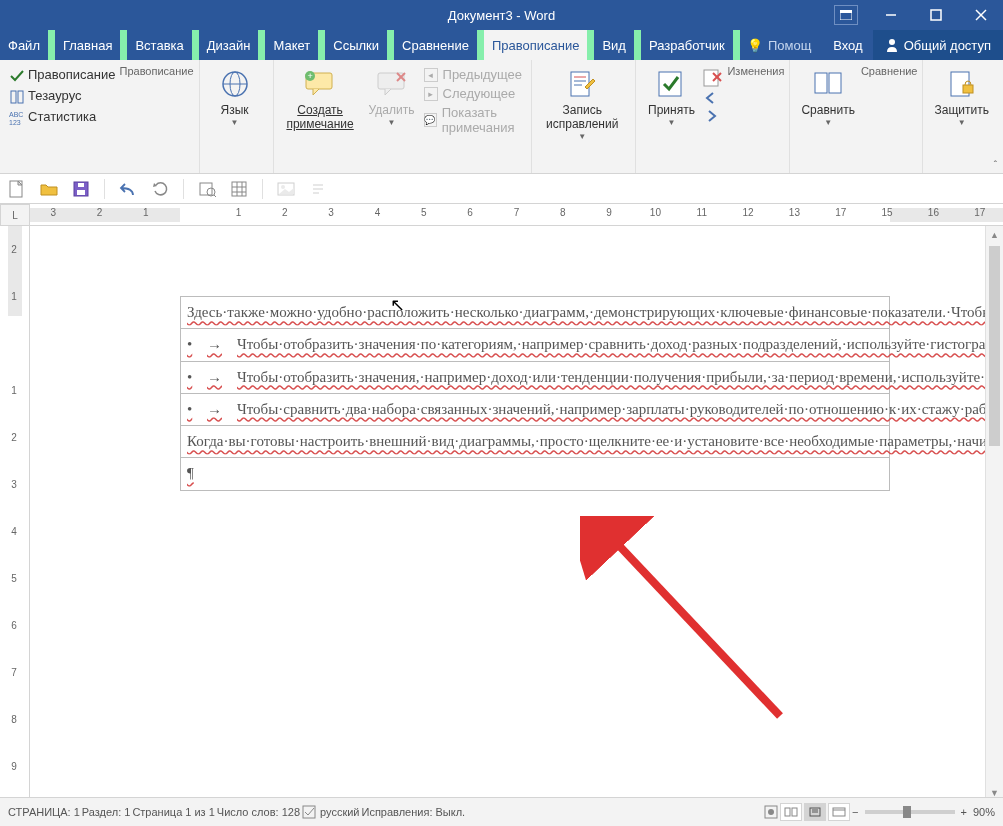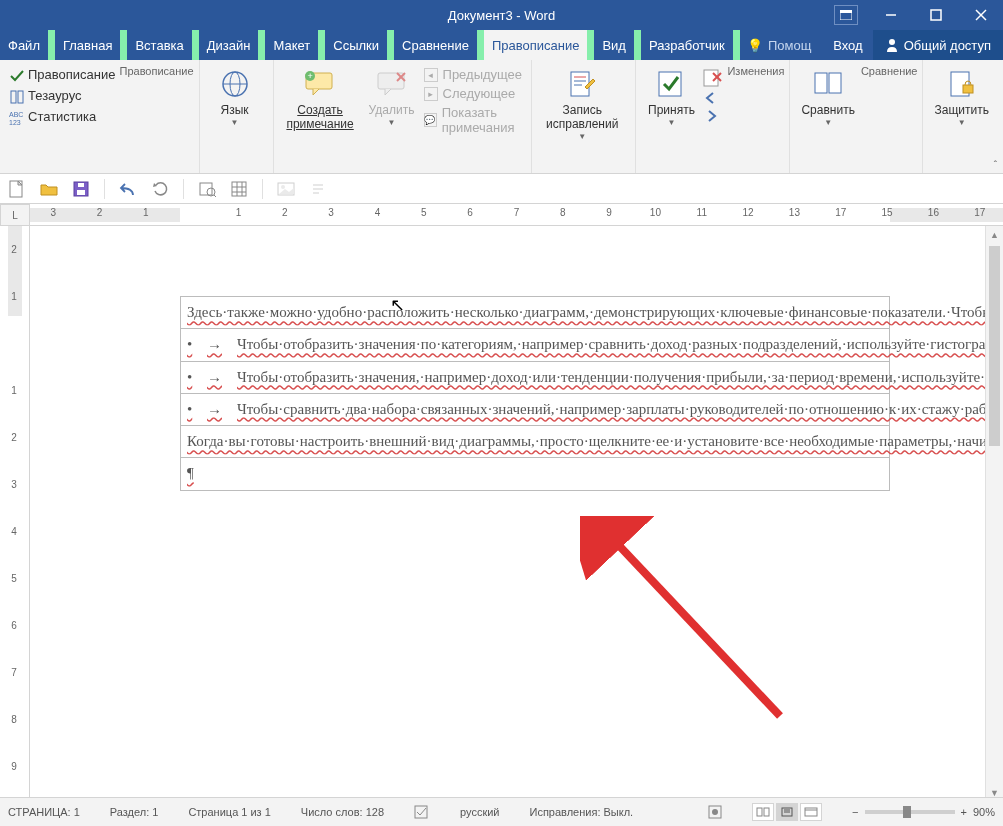--- a/index.html
+++ b/index.html
@@ -55,21 +55,21 @@
 .page .row:last-child { border-bottom: none; }
 .txt { font-family: "Times New Roman", serif; font-size: 15px; color: #555; line-height: 1.55; text-decoration: underline; text-decoration-color: #d85050; text-decoration-style: wavy; text-underline-offset: 3px; word-spacing: -1px; }
 .bul { display: flex; }
 .bul .b { width: 20px; flex-shrink: 0; }
 .bul .arr { width: 30px; flex-shrink: 0; }
 .scrollbar-v { position: absolute; right: 0; top: 0; width: 18px; bottom: 0; background: #f3f3f3; border-left: 1px solid #e0e0e0; }
 .scrollbar-v .up, .scrollbar-v .down { height: 18px; display: flex; align-items: center; justify-content: center; font-size: 9px; color: #888; }
 .scrollbar-v .thumb { position: absolute; left: 3px; right: 3px; top: 20px; height: 200px; background: #cdcdcd; }
 .cursor { position: absolute; left: 360px; top: 68px; font-size: 18px; color: #000; pointer-events: none; }
 .red-arrow { position: absolute; left: 550px; top: 290px; pointer-events: none; }
-.statusbar { position: absolute; left: 0; right: 0; bottom: 0; height: 24px; background: #f3f3f3; border-top: 1px solid #d4d4d4; display: flex; align-items: center; font-size: 11px; color: #555; padding: 14px 8px; gap: 30px; }
+.statusbar { position: absolute; left: 0; right: 0; bottom: 0; height: 24px; background: #f3f3f3; border-top: 1px solid #d4d4d4; display: flex; align-items: center; font-size: 11px; color: #555; padding: 14px 8px; gap: 2px; }
 .statusbar .spacer { flex: 1; }
 .statusbar .view-btns { display: flex; gap: 2px; }
 .statusbar .vb { width: 22px; height: 18px; border: 1px solid #d4d4d4; display: flex; align-items: center; justify-content: center; font-size: 10px; background: #fff; }
 .statusbar .vb.active { background: #d4d4d4; }
 .statusbar .zoom { display: flex; align-items: center; gap: 6px; }
 .statusbar .zoom .track { width: 90px; height: 4px; background: #cfcfcf; position: relative; }
 .statusbar .zoom .handle { position: absolute; left: 38px; top: -4px; width: 8px; height: 12px; background: #888; }
 svg { display: block; }
 </style>
 </head>

